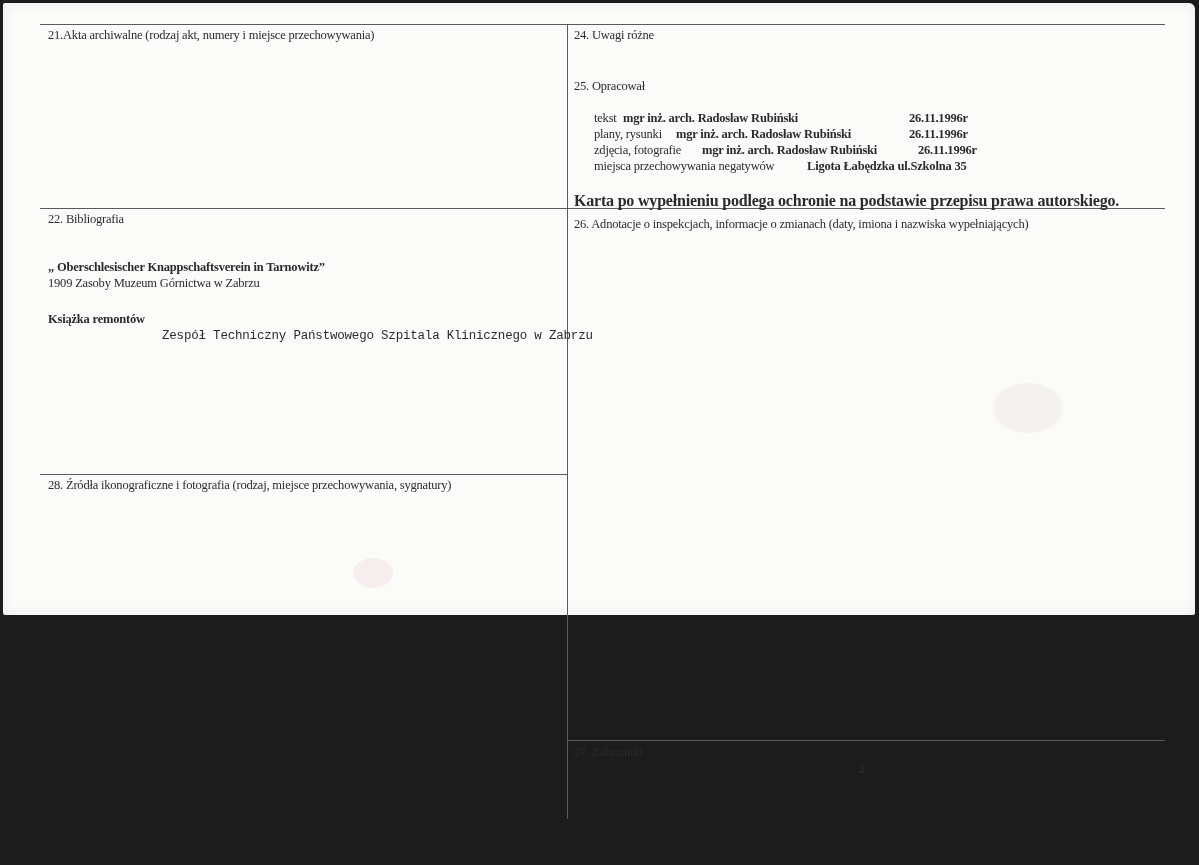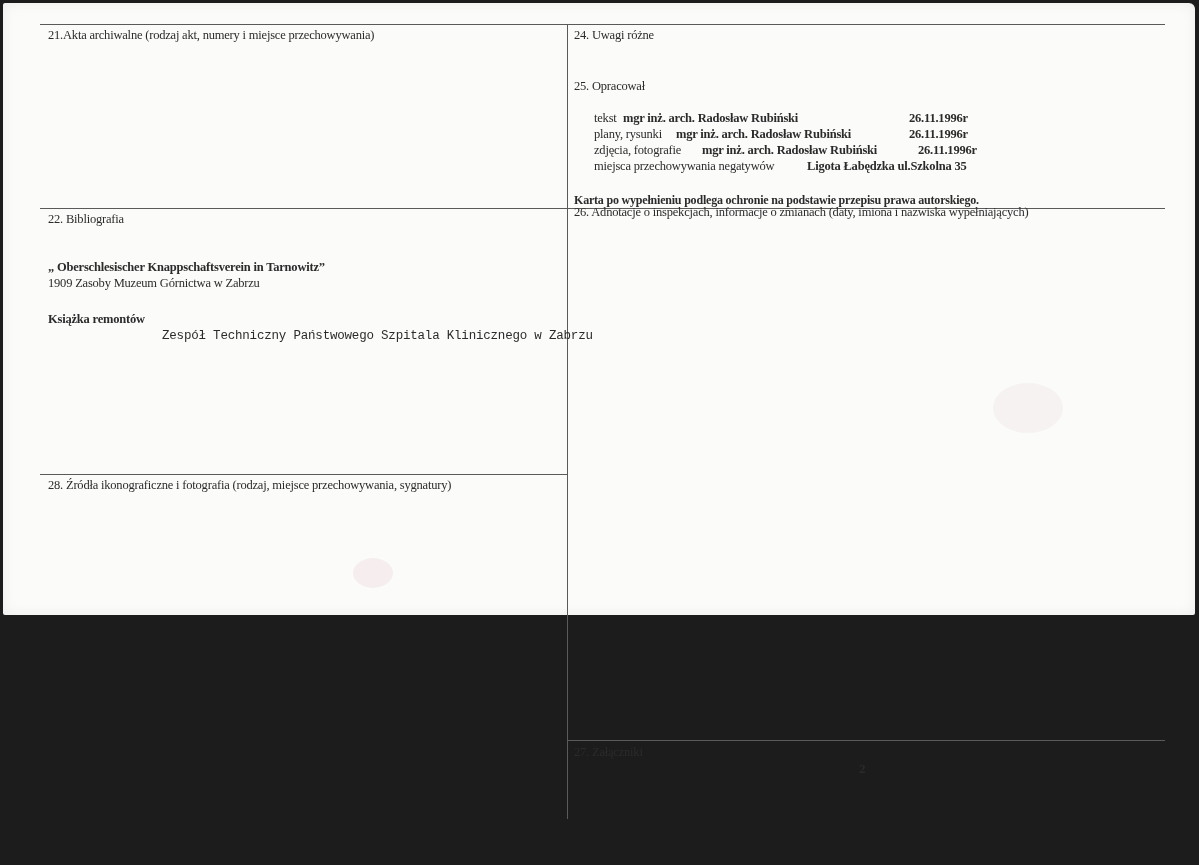--- a/index.html
+++ b/index.html
@@ -92,33 +92,33 @@
   <div>
     <span class="txt" style="left:591px;top:140px;">zdjęcia, fotografie</span>
     <span class="txt b" style="left:699px;top:140px;">mgr inż. arch. Radosław Rubiński</span>
     <span class="txt b" style="left:915px;top:140px;">26.11.1996r</span>
   </div>
   <div>
     <span class="txt" style="left:591px;top:156px;">miejsca przechowywania negatywów</span>
     <span class="txt b" style="left:804px;top:156px;">Ligota Łabędzka ul.Szkolna 35</span>
   </div>
 
-  <div class="txt b" style="left:571px;top:190px;font-size:12px;">Karta po wypełnieniu podlega ochronie na podstawie przepisu prawa autorskiego.</div>
+  <div class="txt b" style="left:571px;top:190px;font-size:16px;">Karta po wypełnieniu podlega ochronie na podstawie przepisu prawa autorskiego.</div>
 
   <div class="txt" style="left:45px;top:209px;">22. Bibliografia</div>
 
   <div>
     <div class="txt b" style="left:45px;top:257px;">„ Oberschlesischer Knappschaftsverein in Tarnowitz”</div>
     <div class="txt" style="left:45px;top:273px;">1909 Zasoby Muzeum Górnictwa w Zabrzu</div>
   </div>
   <div>
     <span class="txt b" style="left:45px;top:309px;">Książka remontów</span>
     <span class="txt" style="left:159px;top:326px;font-family:Liberation Mono, monospace;">Zespół Techniczny Państwowego Szpitala Klinicznego w Zabrzu</span>
   </div>
 
-  <div class="txt" style="left:571px;top:202px;">26.  Adnotacje o inspekcjach, informacje o zmianach (daty, imiona i nazwiska wypełniających)</div>
+  <div class="txt" style="left:571px;top:214px;">26.  Adnotacje o inspekcjach, informacje o zmianach (daty, imiona i nazwiska wypełniających)</div>
 
   <div class="txt" style="left:45px;top:475px;">28. Źródła ikonograficzne i fotografia (rodzaj, miejsce przechowywania, sygnatury)</div>
 
   <div class="txt" style="left:571px;top:742px;">27.  Załączniki</div>
 
   <div class="txt page-num" style="left:856px;top:758px;">2</div>
 </div>
 
 </body></html>

